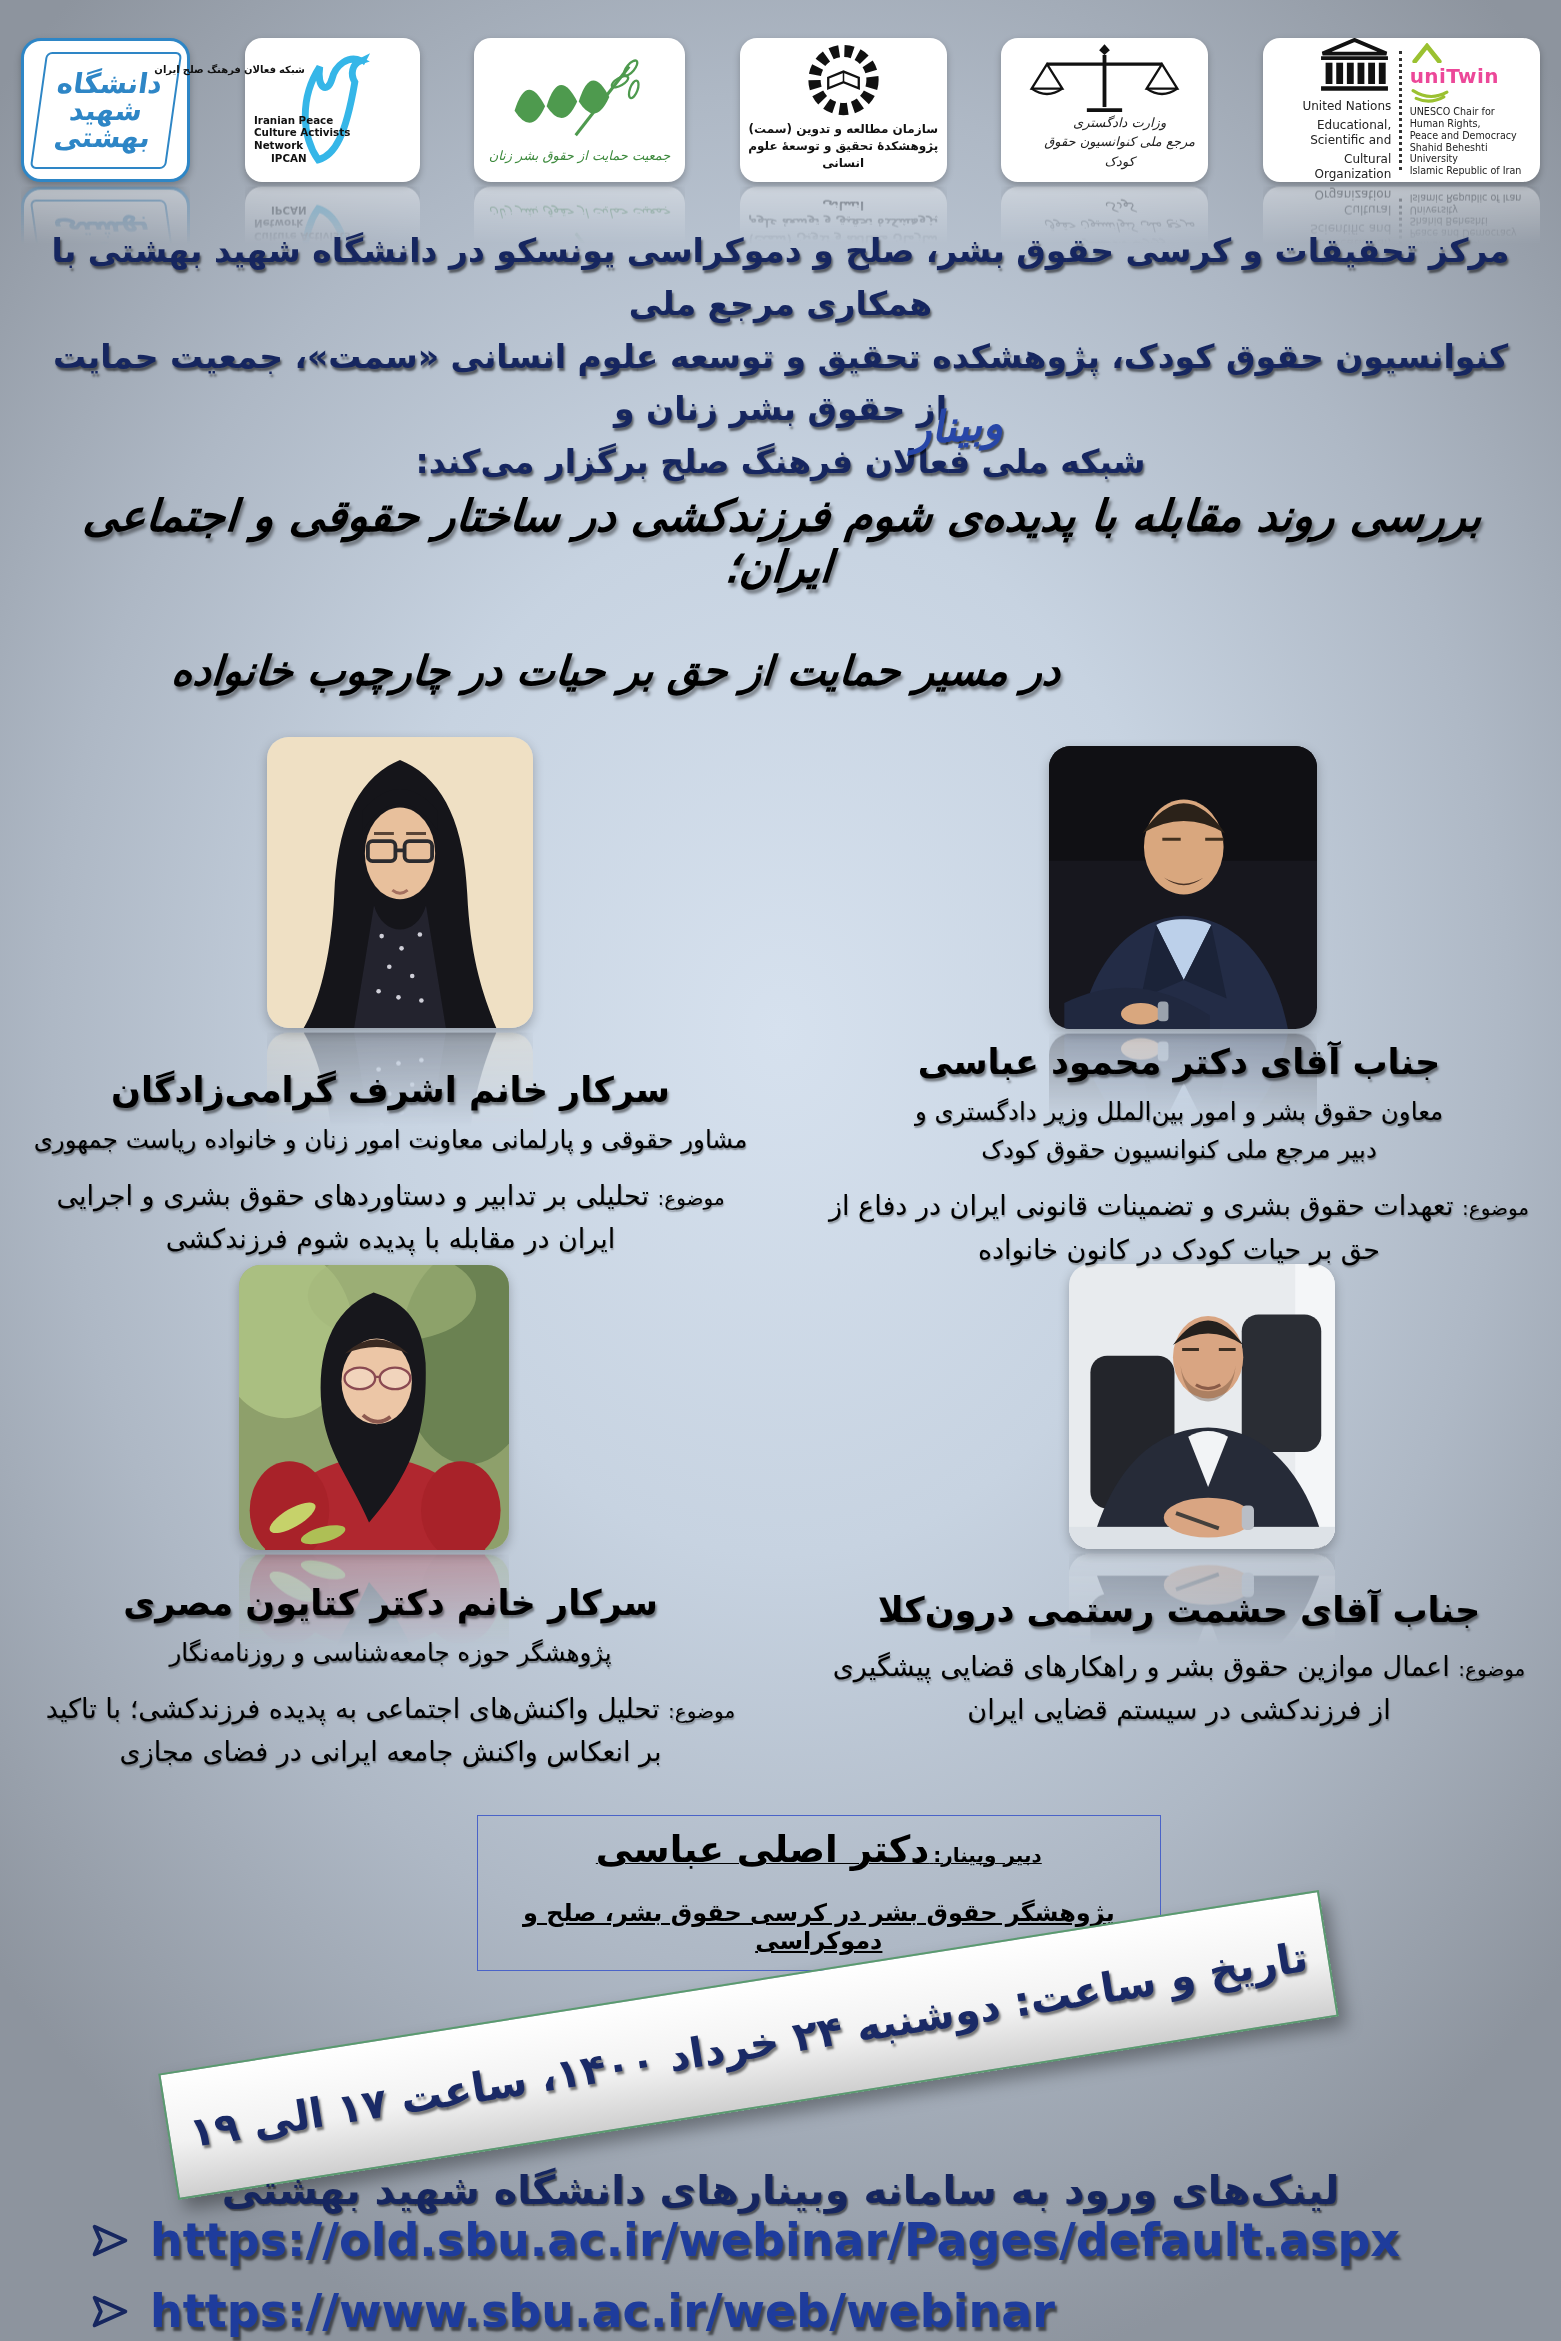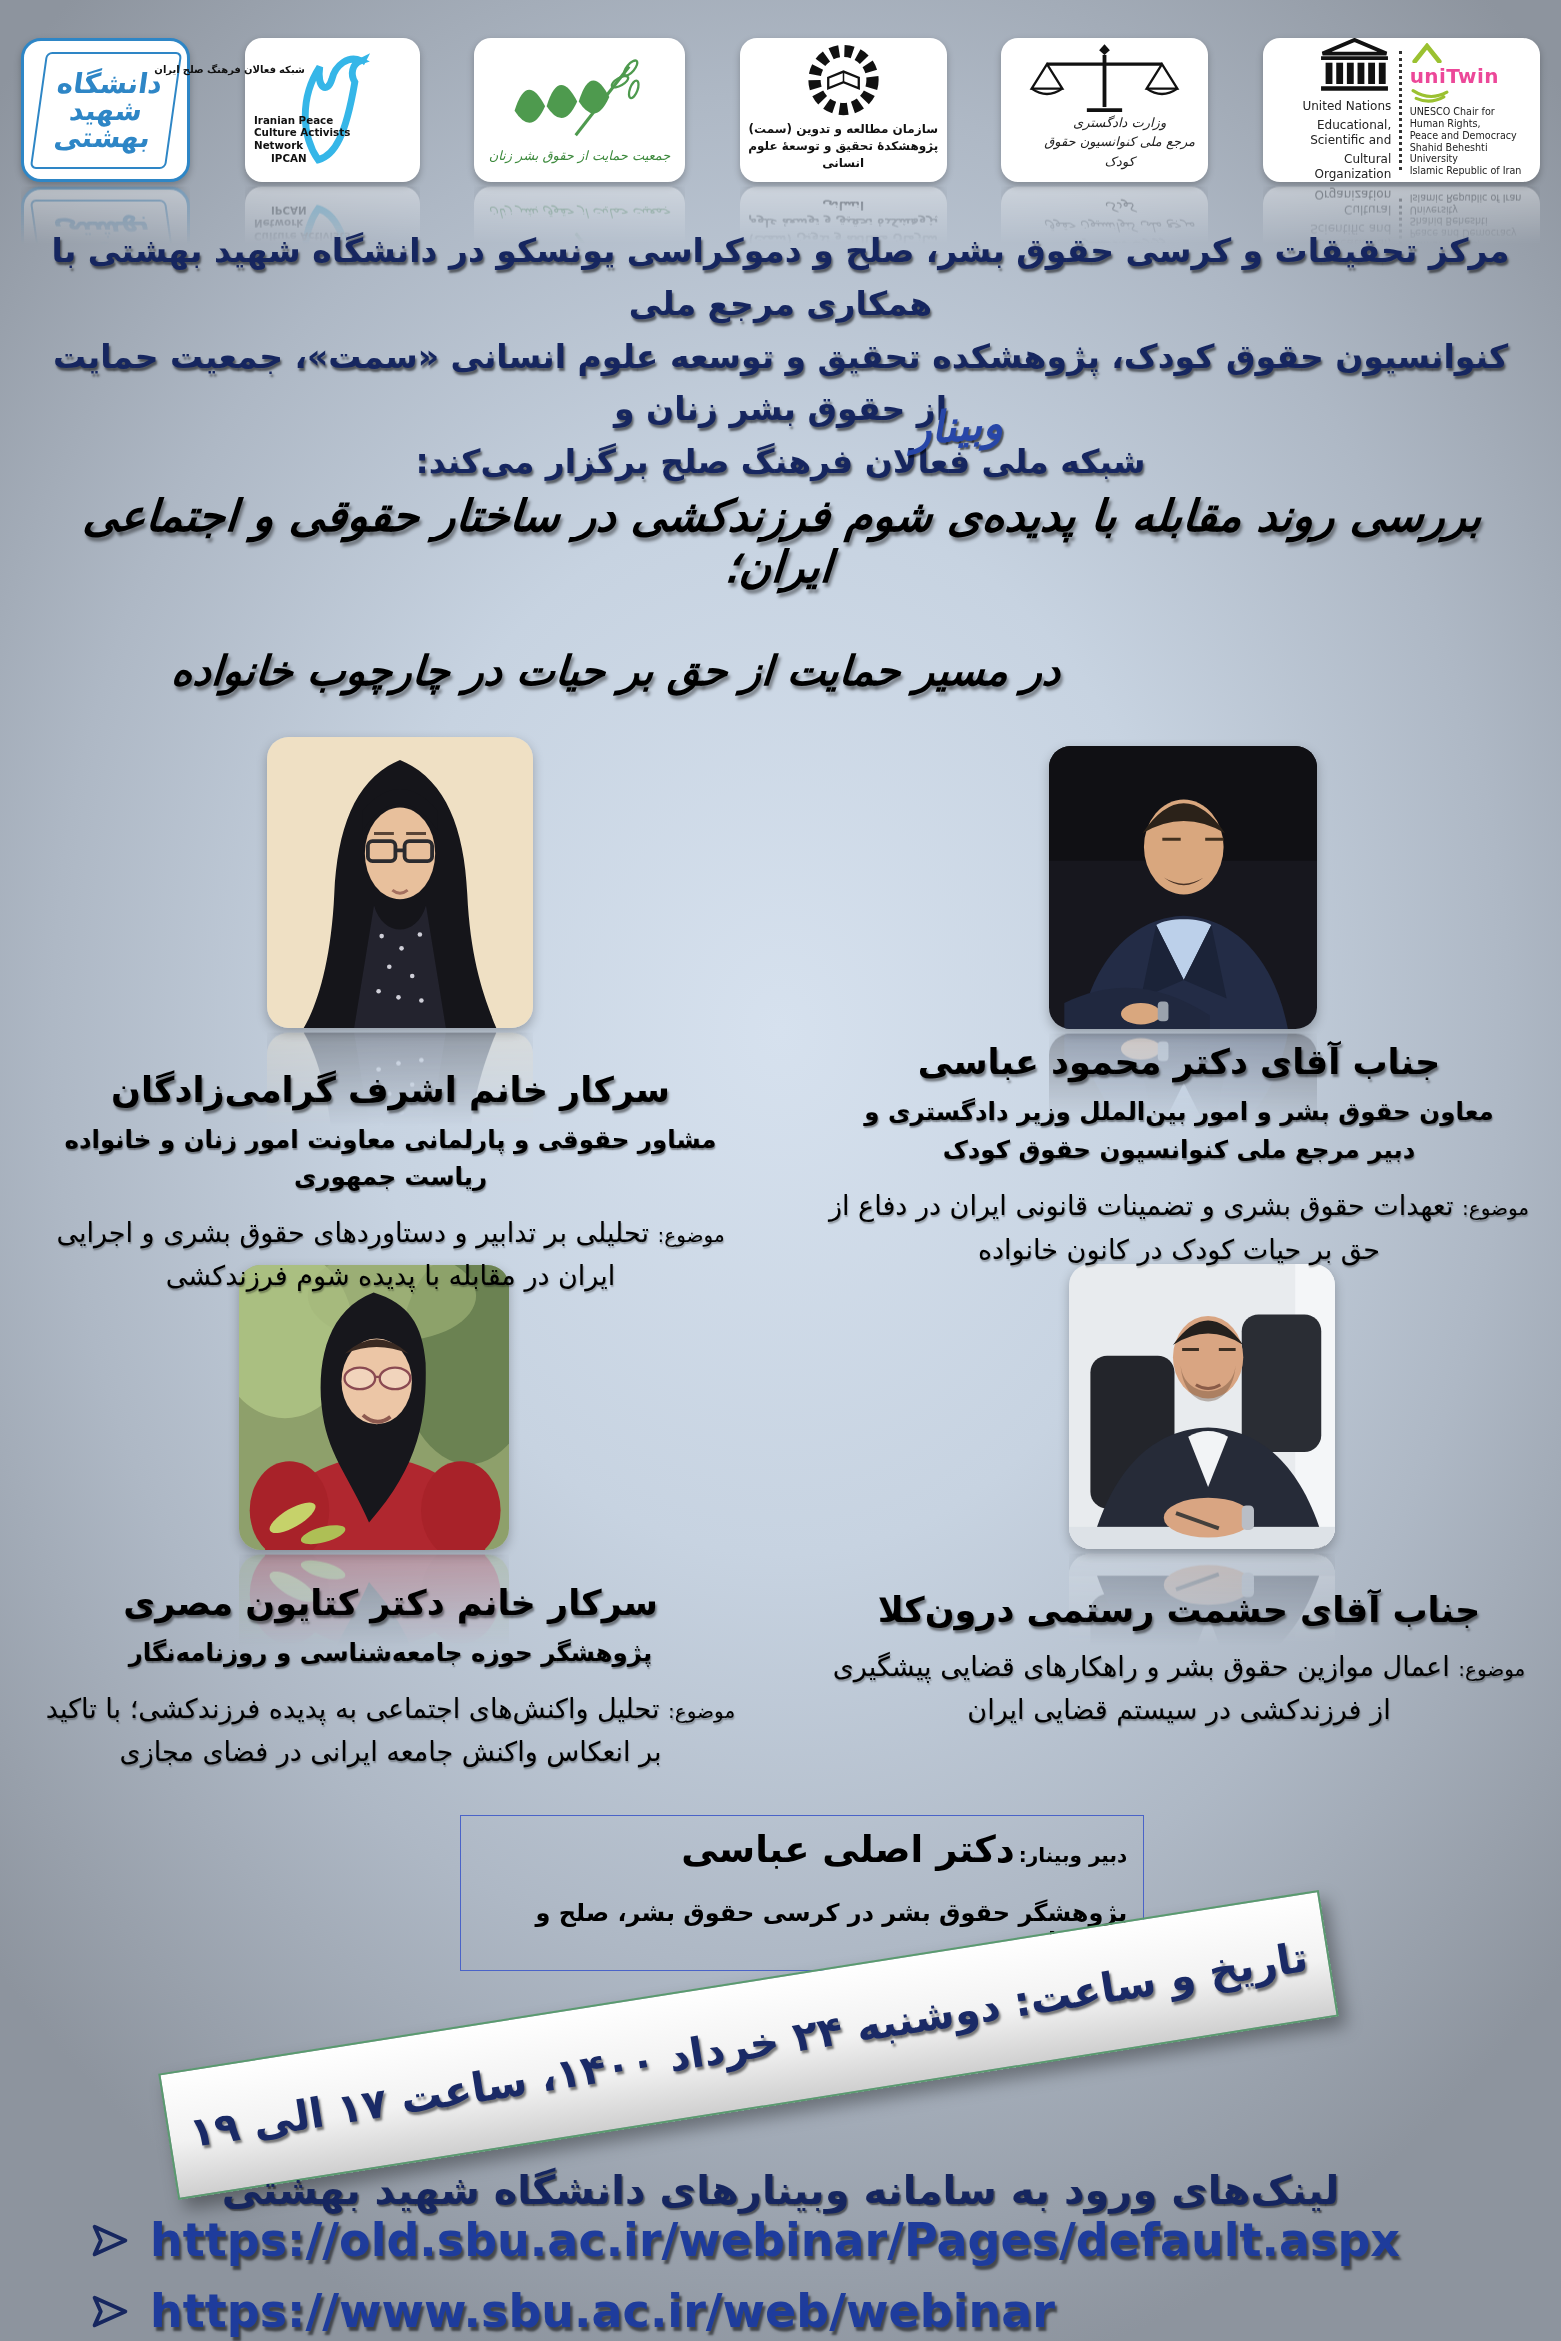--- a/index.html
+++ b/index.html
@@ -57,30 +57,30 @@
   .photo{position:absolute;border-radius:21.4px;overflow:hidden;box-shadow:0 4.6px 10.7px rgba(0,0,0,0.25);
     -webkit-box-reflect:below 4.6px linear-gradient(to bottom, rgba(0,0,0,0) 68%, rgba(0,0,0,0.3) 100%);}
   .photo svg{display:block;width:100%;height:100%;}
   .ph1{left:267px;top:737px;width:266px;height:291px;}
   .ph2{left:1049px;top:746px;width:268px;height:283px;}
   .ph3{left:239px;top:1265px;width:270px;height:285px;}
   .ph4{left:1069px;top:1264px;width:266px;height:285px;}
   
   .sp{position:absolute;text-align:center;color:#000;}
   .sp-name{font-size:35px;font-weight:bold;text-shadow:1.5px 3.1px 2.3px rgba(0,0,0,0.45);}
-  .sp-role{font-size:24.5px;font-weight:bold;margin-top:12.2px;text-shadow:0.8px 2.3px 1.5px rgba(0,0,0,0.4);line-height:1.5;}
+  .sp-role{font-size:24.5px;font-weight:normal;margin-top:12.2px;text-shadow:0.8px 2.3px 1.5px rgba(0,0,0,0.4);line-height:1.5;}
   .sp-topic{font-size:27px;margin-top:15.3px;line-height:1.6;text-shadow:0.8px 1.5px 1.5px rgba(0,0,0,0.3);}
   .topic-label{font-size:20px;}
   .sp1{left:31px;top:1070px;width:719px;}
   .sp2{left:823px;top:1042px;width:712px;}
   .sp3{left:31px;top:1583px;width:719px;}
   .sp4{left:823px;top:1590px;width:712px;}
   
-  .mod{position:absolute;left:460px;top:1815px;width:651px;border:1.5px solid #4a63c8;
-    padding:12.2px 15.3px 15.3px;color:#000;}
+  .mod{position:absolute;left:477px;top:1815px;width:651px;border:1.5px solid #4a63c8;
+    padding:12.2px 15.3px 15.3px;text-align:center;color:#000;text-decoration:underline;}
   .mod-label{font-size:20px;font-weight:bold;}
   .mod-name{font-size:37px;font-weight:bold;}
   .mod-desc{font-size:24px;font-weight:bold;margin-top:28px;}
   
   .banner{position:absolute;left:161px;top:1981px;width:1171px;height:124px;
     transform:rotate(-9deg);background:linear-gradient(180deg,#ffffff 0%,#f2f2f2 55%,#cfcfcf 100%);
     border:2.3px solid #5a9a6f;box-shadow:6.1px 10.7px 17px rgba(0,0,0,0.35);
     display:flex;align-items:center;justify-content:center;}
   .banner-text{color:#1a2a66;font-weight:bold;font-size:41px;white-space:nowrap;
     text-shadow:1.5px 3.1px 2.3px rgba(0,0,0,0.5);}

